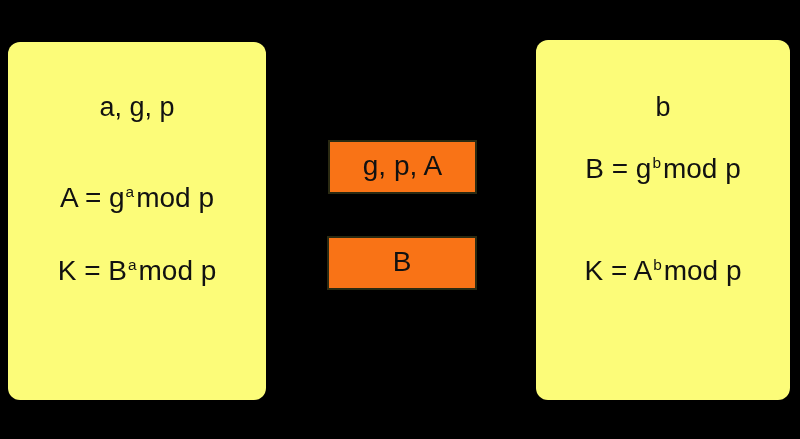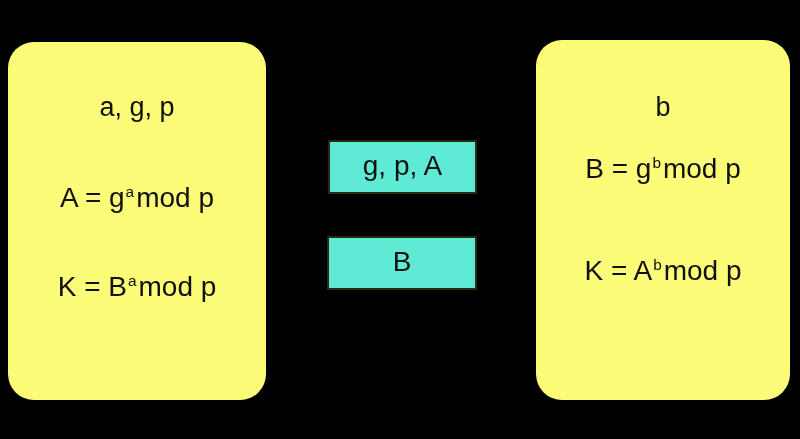--- a/index.html
+++ b/index.html
@@ -13,21 +13,21 @@
     height: 439px;
     background: #000000;
     font-family: "Liberation Sans", sans-serif;
     overflow: hidden;
   }
 
   
   .party {
     position: absolute;
     background: #FCFC79;
-    border-radius: 26px;
+    border-radius: 12px;
     box-sizing: border-box;
   }
   #party-left  { left: 8px;   top: 42px; width: 258px; height: 358px; }
   #party-right { left: 536px; top: 40px; width: 254px; height: 360px; }
 
   .party-title {
     position: absolute;
     left: 0;
     width: 100%;
     text-align: center;
@@ -50,28 +50,28 @@
     white-space: nowrap;
   }
   .formula .exp {
     font-size: 0.55em;
     vertical-align: super;
     line-height: 0;
     padding-left: 1px;
     padding-right: 2px;
   }
   #left-formula-1  { top: 113px; margin-top: 29px; }
-  #left-formula-2  { top: 215px; margin-top: 16px; }
+  #left-formula-2  { top: 215px; }
   #right-formula-1 { top: 115px; }
   #right-formula-2 { top: 217px; }
 
   
   .message {
     position: absolute;
-    background: #5eead4;
+    background: #f97316;
     border: 2px solid #2a2a12;
     box-sizing: border-box;
     color: #111111;
     font-size: 28px;
     text-align: center;
     line-height: 1;
     white-space: nowrap;
   }
   .message .msg-label {
     display: block;

